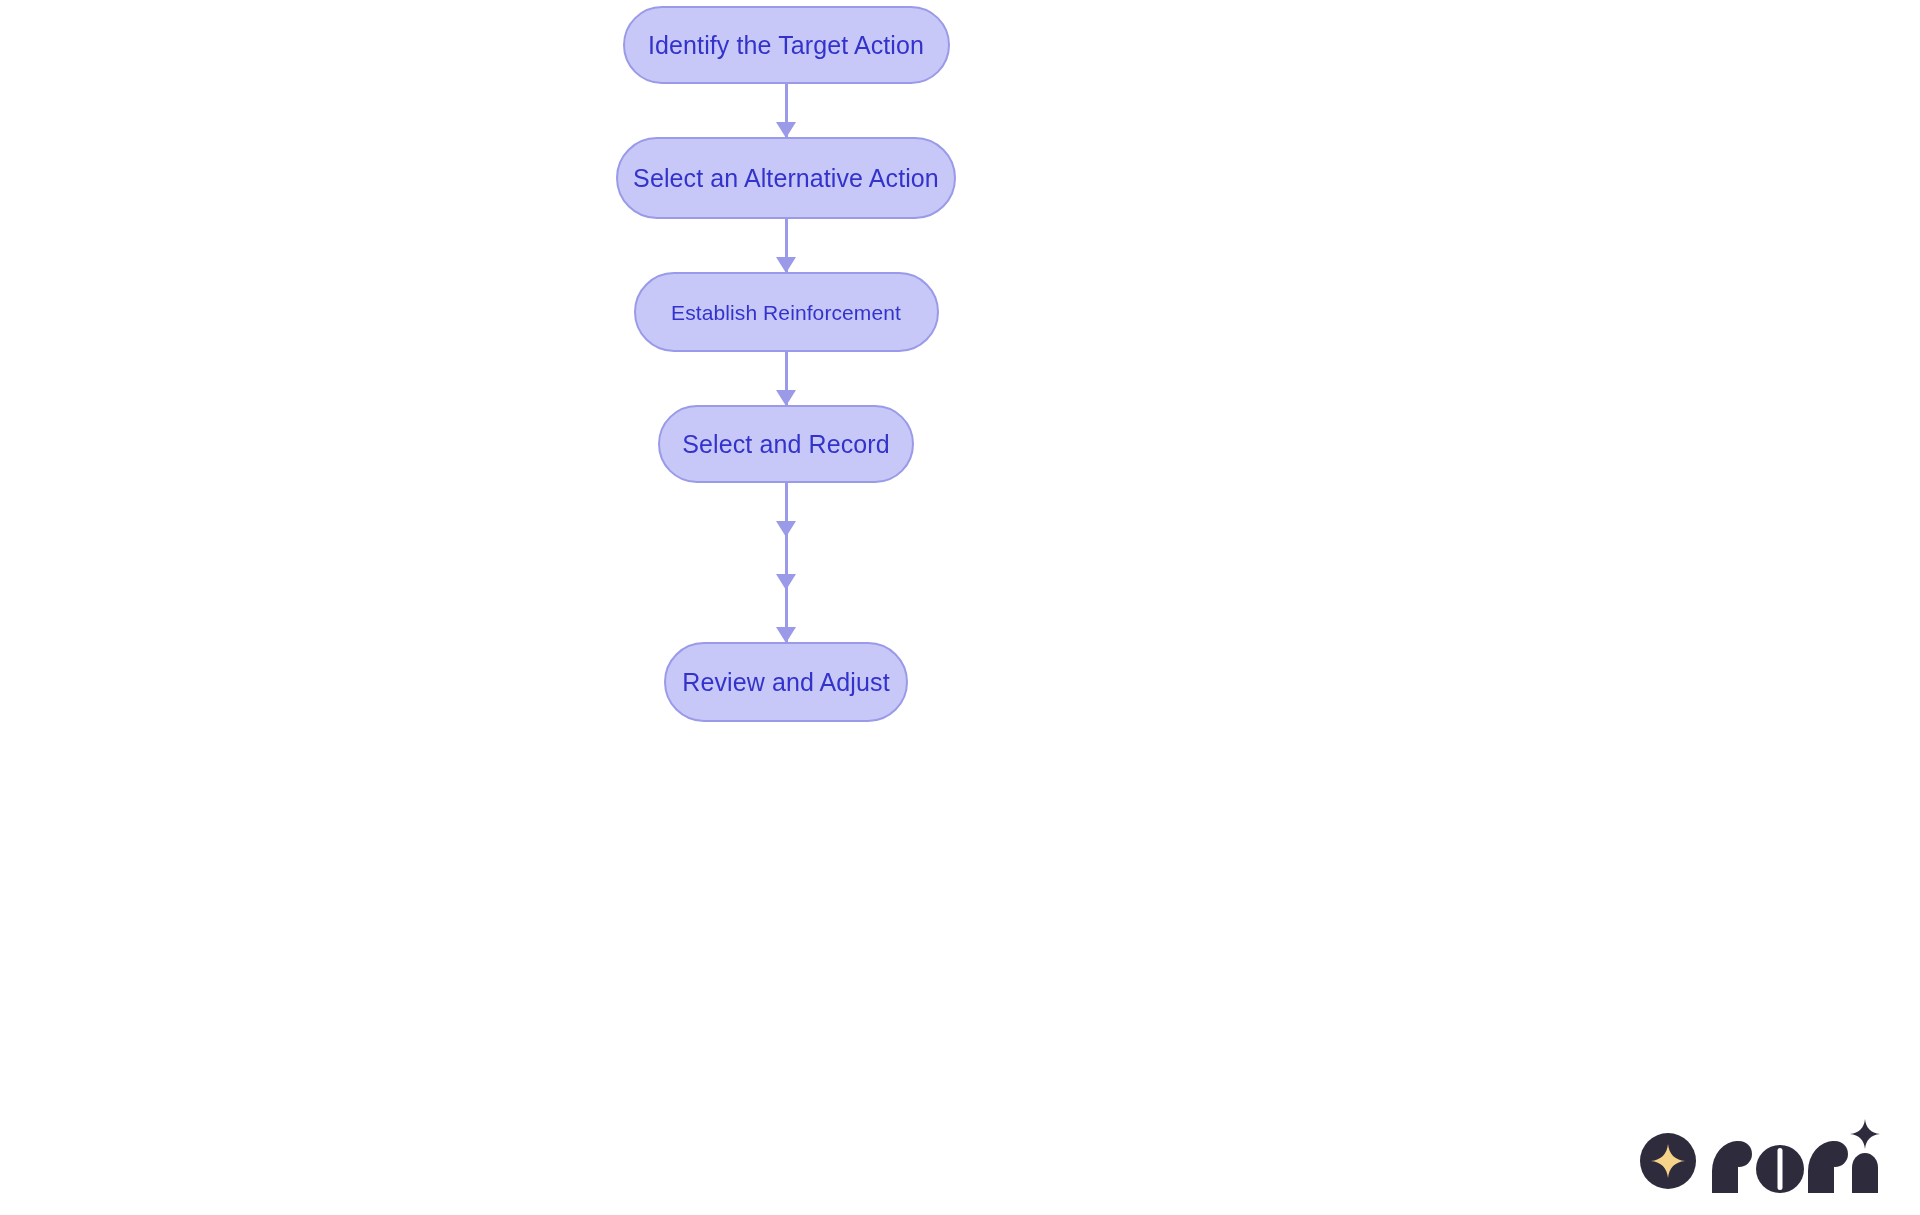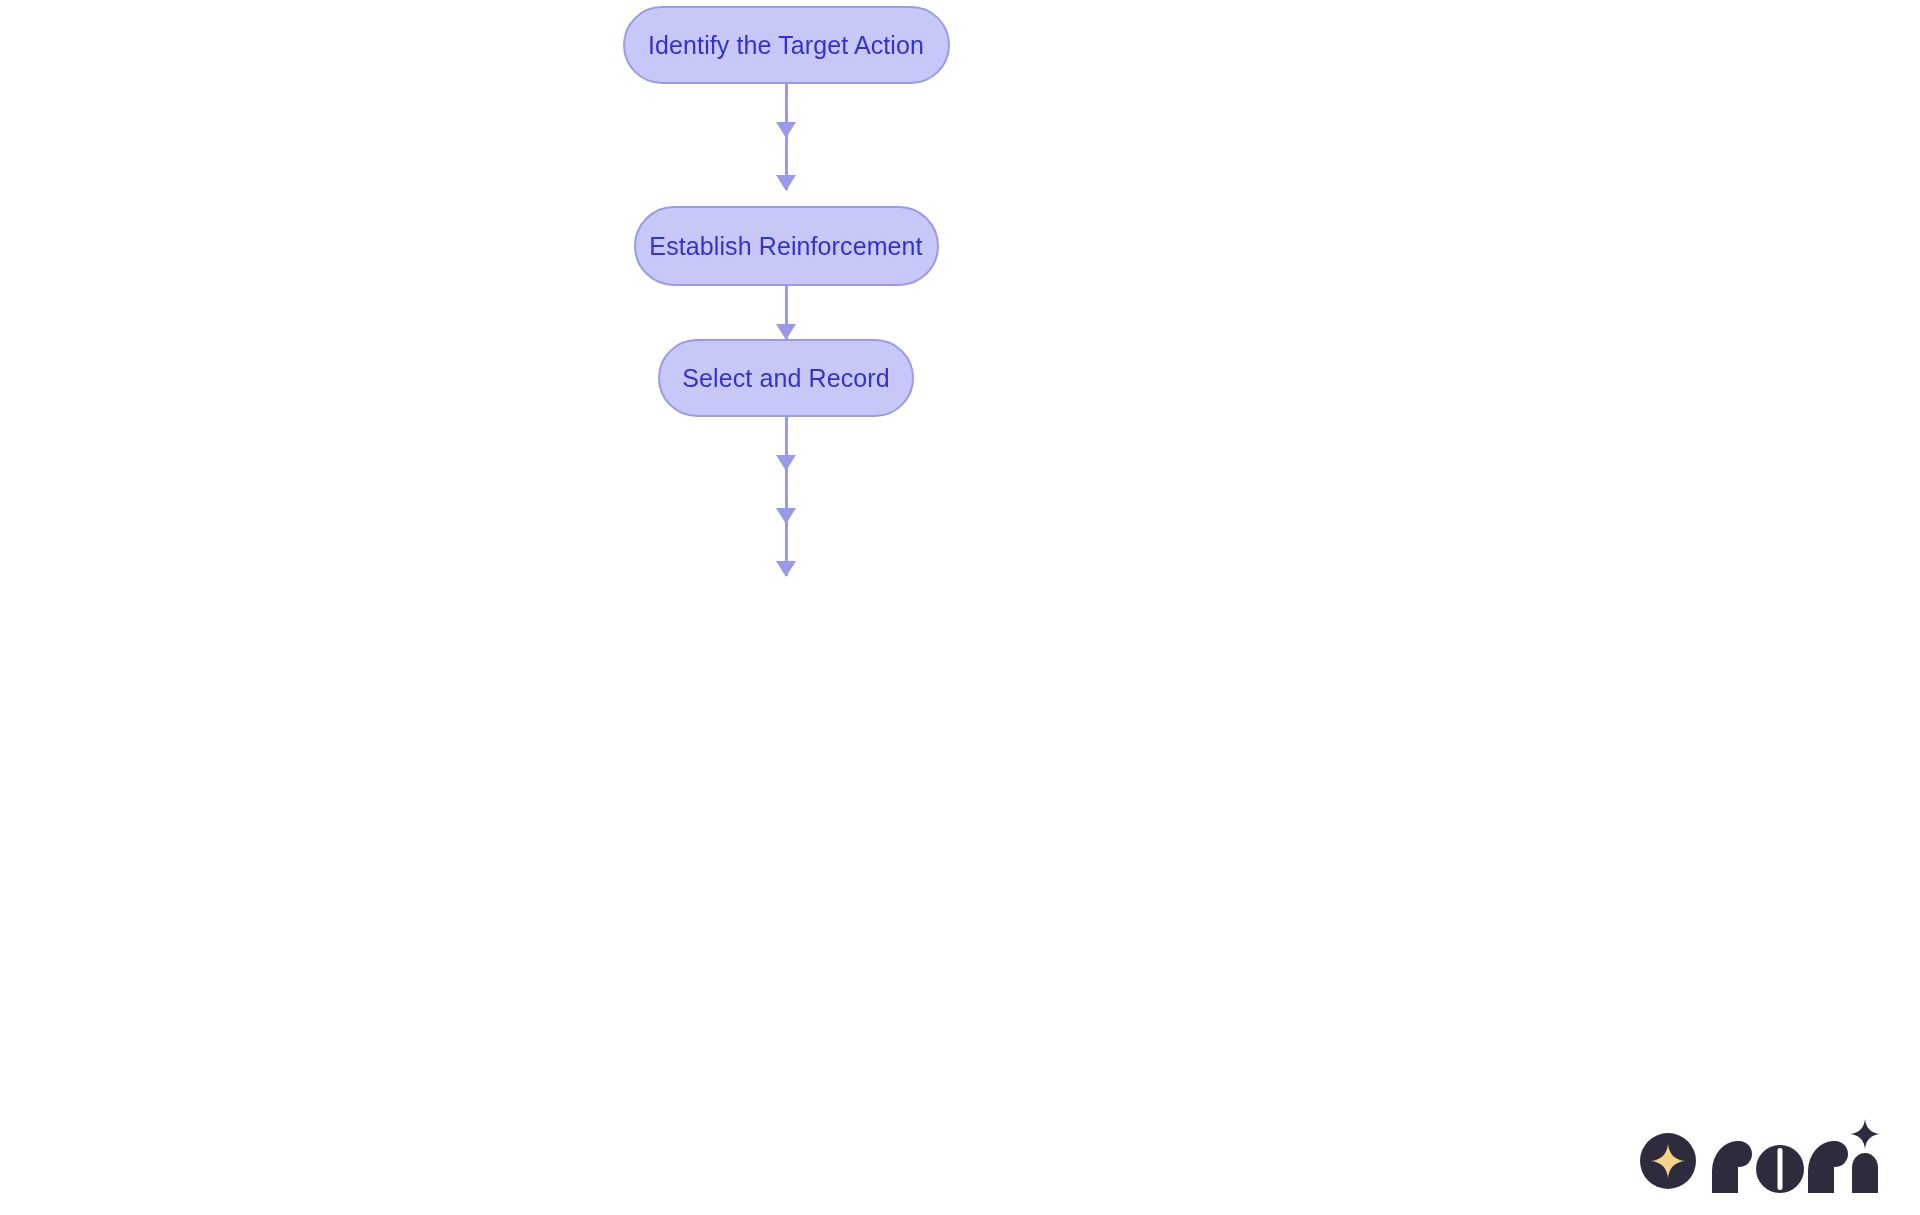--- a/index.html
+++ b/index.html
@@ -184,40 +184,50 @@
 
 <div id="flowchart">
 
   <div class="node-row">
     <div class="node" style="width:327px;height:78px;font-size:25px;margin-top:6px;">
       <span class="node-label">Identify the Target Action</span>
     </div>
   </div>
   <div class="connector" style="height:53px;"></div>
 
-  <div class="connector" style="height:53px;"></div>
-
-  <div class="node-row">
-    <div class="node" style="width:305px;height:80px;font-size:25px;margin-top:16px;">
+  <div class="node-row">
+    <div class="node" style="width:340px;height:82px;font-size:25px;">
+      <span class="node-label">Select an Alternative Action</span>
+    </div>
+  </div>
+  <div class="connector" style="height:53px;"></div>
+
+  <div class="node-row">
+    <div class="node" style="width:305px;height:80px;font-size:21px;">
       <span class="node-label">Establish Reinforcement</span>
     </div>
   </div>
   <div class="connector" style="height:53px;"></div>
 
   <div class="node-row">
     <div class="node" style="width:256px;height:78px;font-size:25px;">
       <span class="node-label">Select and Record</span>
     </div>
   </div>
   <div class="connector" style="height:53px;"></div>
 
   <div class="connector" style="height:53px;"></div>
 
   <div class="connector" style="height:53px;"></div>
 
+  <div class="node-row">
+    <div class="node" style="width:244px;height:80px;font-size:25px;">
+      <span class="node-label">Review and Adjust</span>
+    </div>
+  </div>
 
 </div>
 
 <div id="logo">
   <div class="logo-mark">
     <svg class="logo-star-gold" viewBox="0 0 100 100">
       <path d="M50 0 C53 30 70 47 100 50 C70 53 53 70 50 100 C47 70 30 53 0 50 C30 47 47 30 50 0 Z" fill="#f5d48a"></path>
     </svg>
   </div>
   <div class="logo-word">

